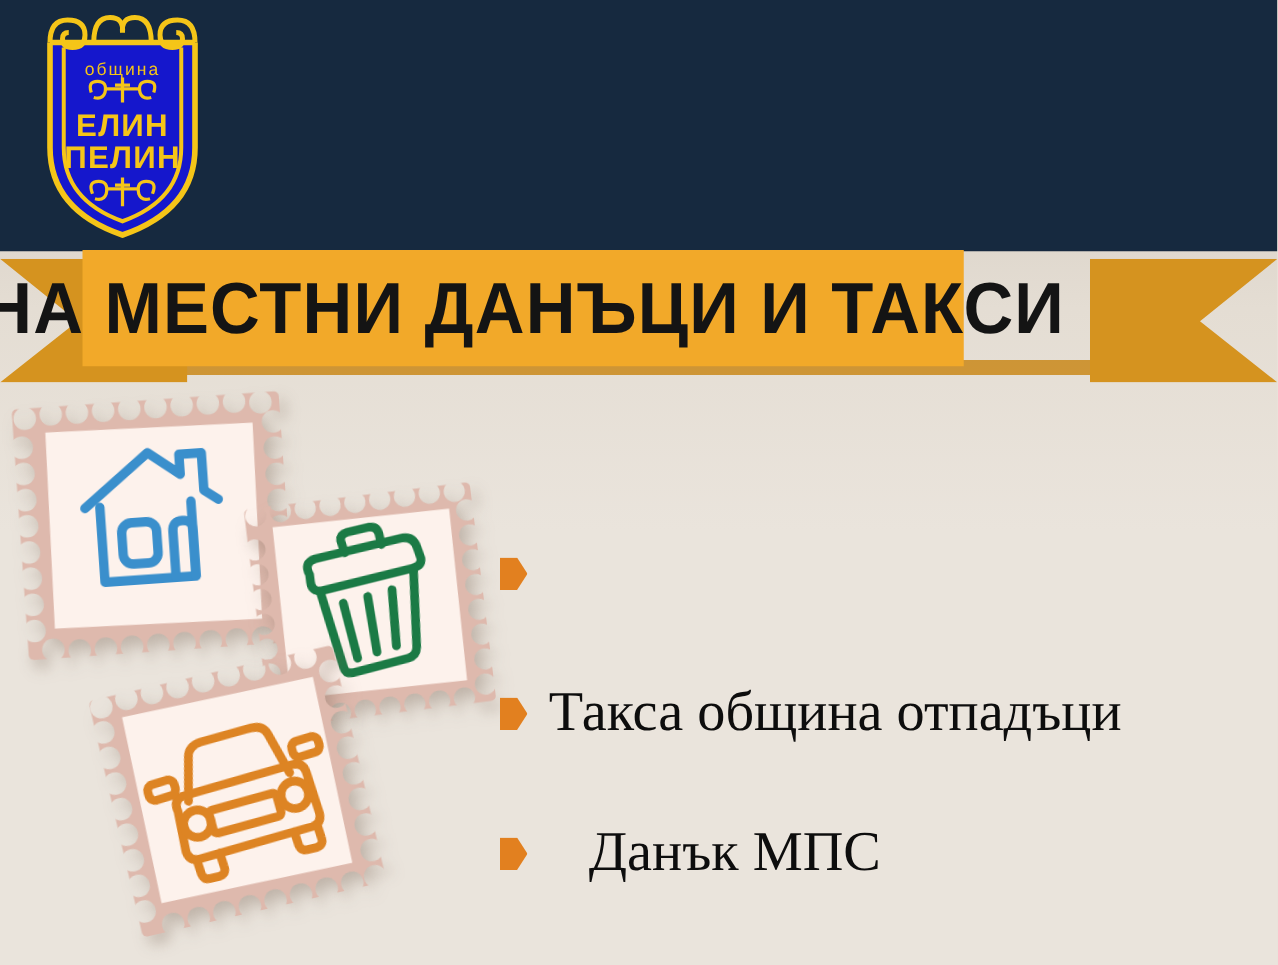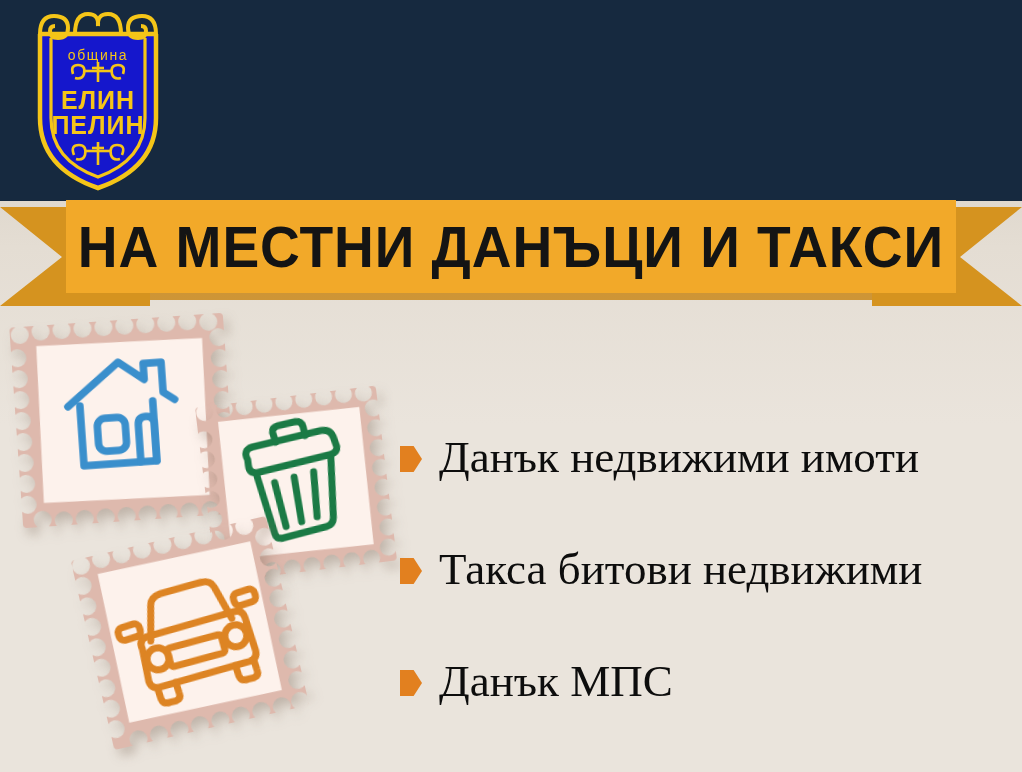--- a/index.html
+++ b/index.html
@@ -52,21 +52,21 @@
     position:absolute; top:7px; height:99px; width:150px;
     background:#d5931f;
   }
   .ribbon-tail.left  { left:0;  clip-path:polygon(0 0, 150px 0, 150px 99px, 0 99px, 62px 50px); }
   .ribbon-tail.right { right:0; clip-path:polygon(0 0, 150px 0, 88px 50px, 150px 99px, 0 99px); }
   .ribbon-shadow {
     position:absolute; left:96px; top:288px; width:840px; height:12px;
     background:#c9881a; opacity:.85;
   }
   .ribbon-main {
-    position:absolute; left:66px; top:0px; width:890px; height:93px;
+    position:absolute; left:66px; top:0px; width:705px; height:93px;
     background:#f2a929;
     display:flex; align-items:center; justify-content:center;
     z-index:3;
   }
   .ribbon-text {
     color:#141414;
     font-family:"Liberation Sans", sans-serif;
     font-weight:bold;
     font-size:58px;
     line-height:58px;
@@ -83,21 +83,21 @@
   }
   .stamp svg { display:block; }
 
   
   .list { position:absolute; left:400px; top:425px; width:610px; z-index:7; }
   .list-item {
     display:flex; align-items:center;
     height:64px;
     margin-bottom:48px;
   }
-  .list-item:last-child { margin-bottom:0; }
+  .list-item:last-child { margin-bottom:0;gap:32px; }
   .bullet {
     width:22px; height:26px; flex:0 0 22px;
     margin-right:17px; margin-top:4px;
     background:#e2801f;
     clip-path:polygon(0 0, 62% 0, 100% 50%, 62% 100%, 0 100%);
   }
   .list-label {
     font-family:"Liberation Serif", serif;
     font-size:45px;
     line-height:50px;
@@ -331,26 +331,25 @@
         <rect x="32" y="78" width="22" height="13" rx="5" transform="rotate(-4 43 84)"></rect>
         <rect x="152" y="70" width="22" height="13" rx="5" transform="rotate(-4 163 76)"></rect>
       </g>
     </svg>
   </div>
 
   <div class="list">
 
     <div class="list-item">
       <span class="bullet"></span>
-      <span class="list-label">Данък недвижими имоти</span>
     </div>
 
     <div class="list-item">
       <span class="bullet"></span>
-      <span class="list-label">Такса битови недвижими</span>
+      <span class="list-label">Такса община отпадъци</span>
     </div>
 
     <div class="list-item">
       <span class="bullet"></span>
       <span class="list-label">Данък МПС</span>
     </div>
 
   </div>
 
 </div>

